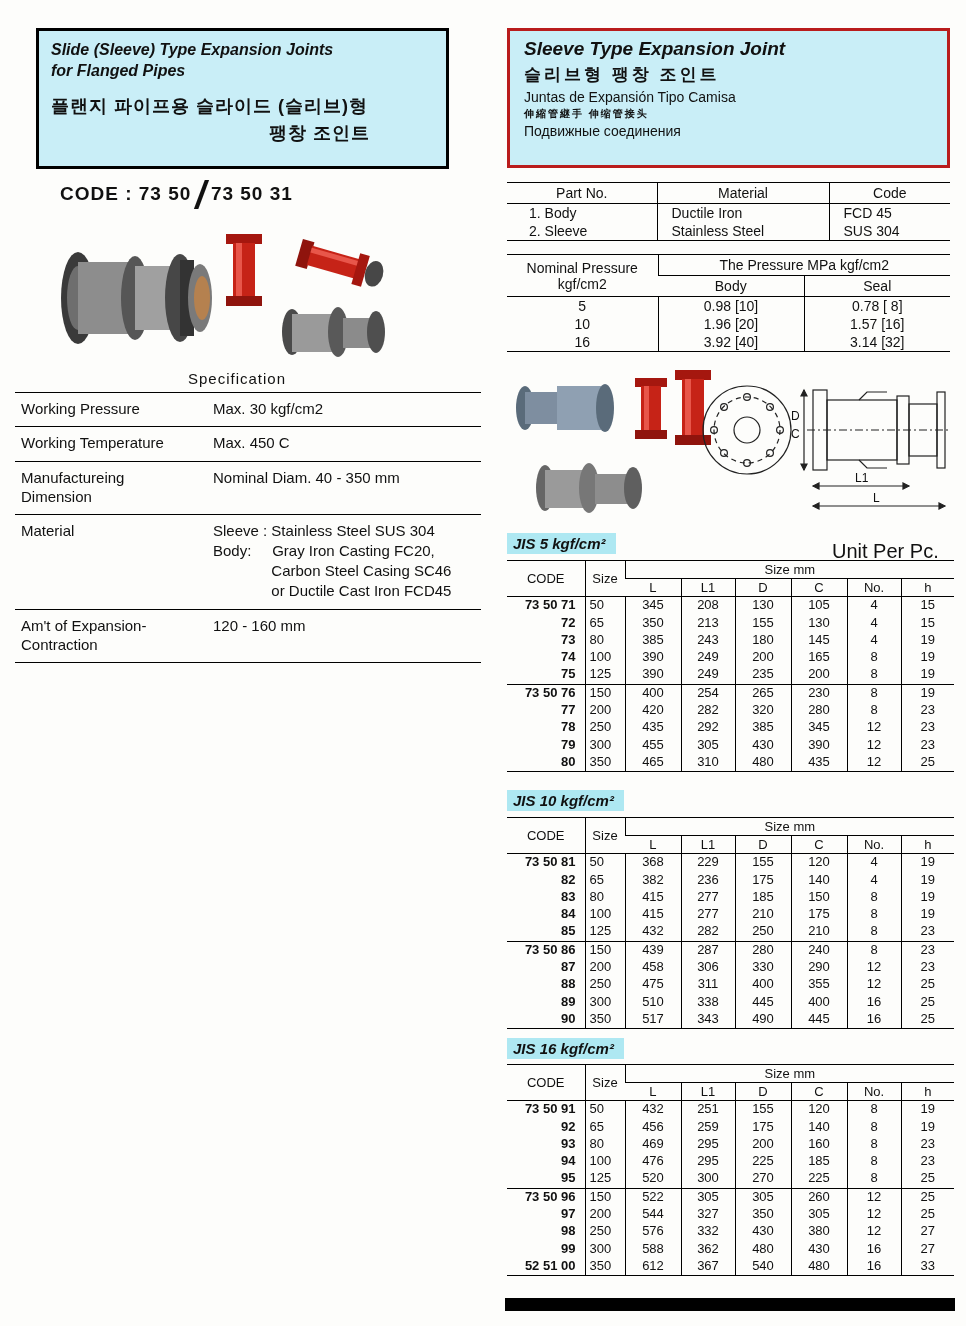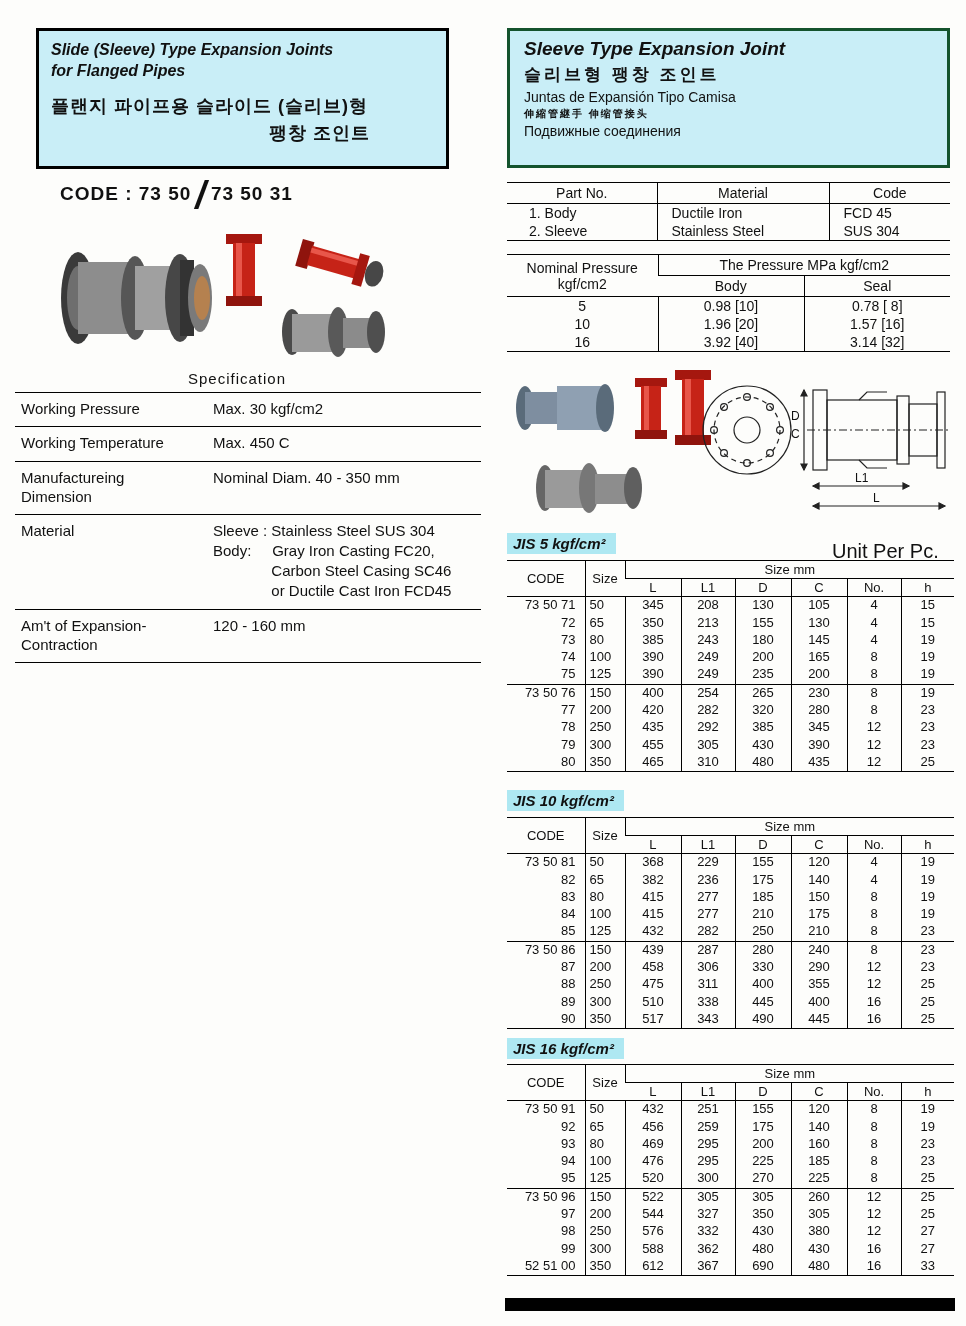--- a/index.html
+++ b/index.html
@@ -17,21 +17,21 @@
   .code-line { font-weight:bold; font-size:19px; letter-spacing:1px; }
   .code-slash { font-size:38px; font-weight:bold; font-style:italic; vertical-align:-8px; margin:0 4px; display:inline-block; }
 
   .spec-title { font-size:15px; text-align:center; letter-spacing:1px; }
   .spec-table { border-bottom:1.6px solid #000; }
   .spec-row { display:flex; border-top:1.6px solid #000; padding:6px 0 7px 0; }
   .spec-label { width:198px; padding-left:6px; font-size:15px; white-space:pre-line; line-height:1.3; }
   .spec-value { flex:1; font-size:15px; white-space:pre; line-height:1.35; }
 
   
-  .right-title-box { border:3px solid #14532d; background:#c9eef7; padding:6px 14px; }
+  .right-title-box { border:3px solid #b91c1c; background:#c9eef7; padding:6px 14px; }
   .rt1 { font-weight:bold; font-style:italic; font-size:19px; line-height:1.25; }
   .rt2 { font-weight:bold; font-size:17px; letter-spacing:3px; margin-top:2px; }
   .rt3 { font-size:14px; margin-top:3px; }
   .rt4 { font-weight:bold; font-size:10px; margin-top:2px; letter-spacing:2px; }
   .rt5 { font-size:14px; margin-top:2px; }
 
   table { border-collapse:collapse; table-layout:fixed; }
   .ptable { border-top:1.6px solid #000; border-bottom:1.6px solid #000; font-size:14px; }
   .ptable th { font-weight:normal; text-align:center; padding:2px 4px; border-bottom:1px solid #000; }
   .ptable th + th, .ptable td + td { border-left:1px solid #000; }
@@ -41,21 +41,21 @@
   .pressure-table th.pre { white-space:pre-line; }
   .pressure-table td { text-align:center; }
 
   .jis-chip { display:inline-block; background:#aee8f2; font-weight:bold; font-style:italic; font-size:15px; padding:2px 10px 2px 6px; }
   .unit-note { font-size:20px; }
 
   .jis { width:447px; border-top:1.8px solid #000; border-bottom:1.8px solid #000; font-size:13px; }
   .jis th { font-weight:normal; padding:1px 2px; border-bottom:1px solid #000; text-align:center; }
   .jis th + th, .jis td + td { border-left:1px solid #000; }
   .jis td { padding:1.2px 4px; text-align:center; line-height:1.15; }
-  .jis td.c0 { text-align:right; font-weight:normal; padding-right:9px; }
+  .jis td.c0 { text-align:right; font-weight:bold; padding-right:9px; }
   .jis td:nth-child(2) { text-align:left; padding-right:7px;margin-top:7px; }
   .jis tr.sep td { border-top:1.4px solid #000; }
 
   .footer-bar { background:#000; }
 
   svg text.dim { font-family:"Liberation Sans", sans-serif; font-size:12px; fill:#111; }
 </style>
 </head>
 <body>
 
@@ -655,21 +655,21 @@
           <td>480</td>
           <td>430</td>
           <td>16</td>
           <td>27</td>
         </tr>
         <tr>
           <td class="c0">52 51 00</td>
           <td>350</td>
           <td>612</td>
           <td>367</td>
-          <td>690</td>
+          <td>540</td>
           <td>480</td>
           <td>16</td>
           <td>33</td>
         </tr>
       </tbody>
   </table>
 
   <div class="abs footer-bar" style="left:505px; top:1298px; width:450px; height:13px;"></div>
 
 </div>

